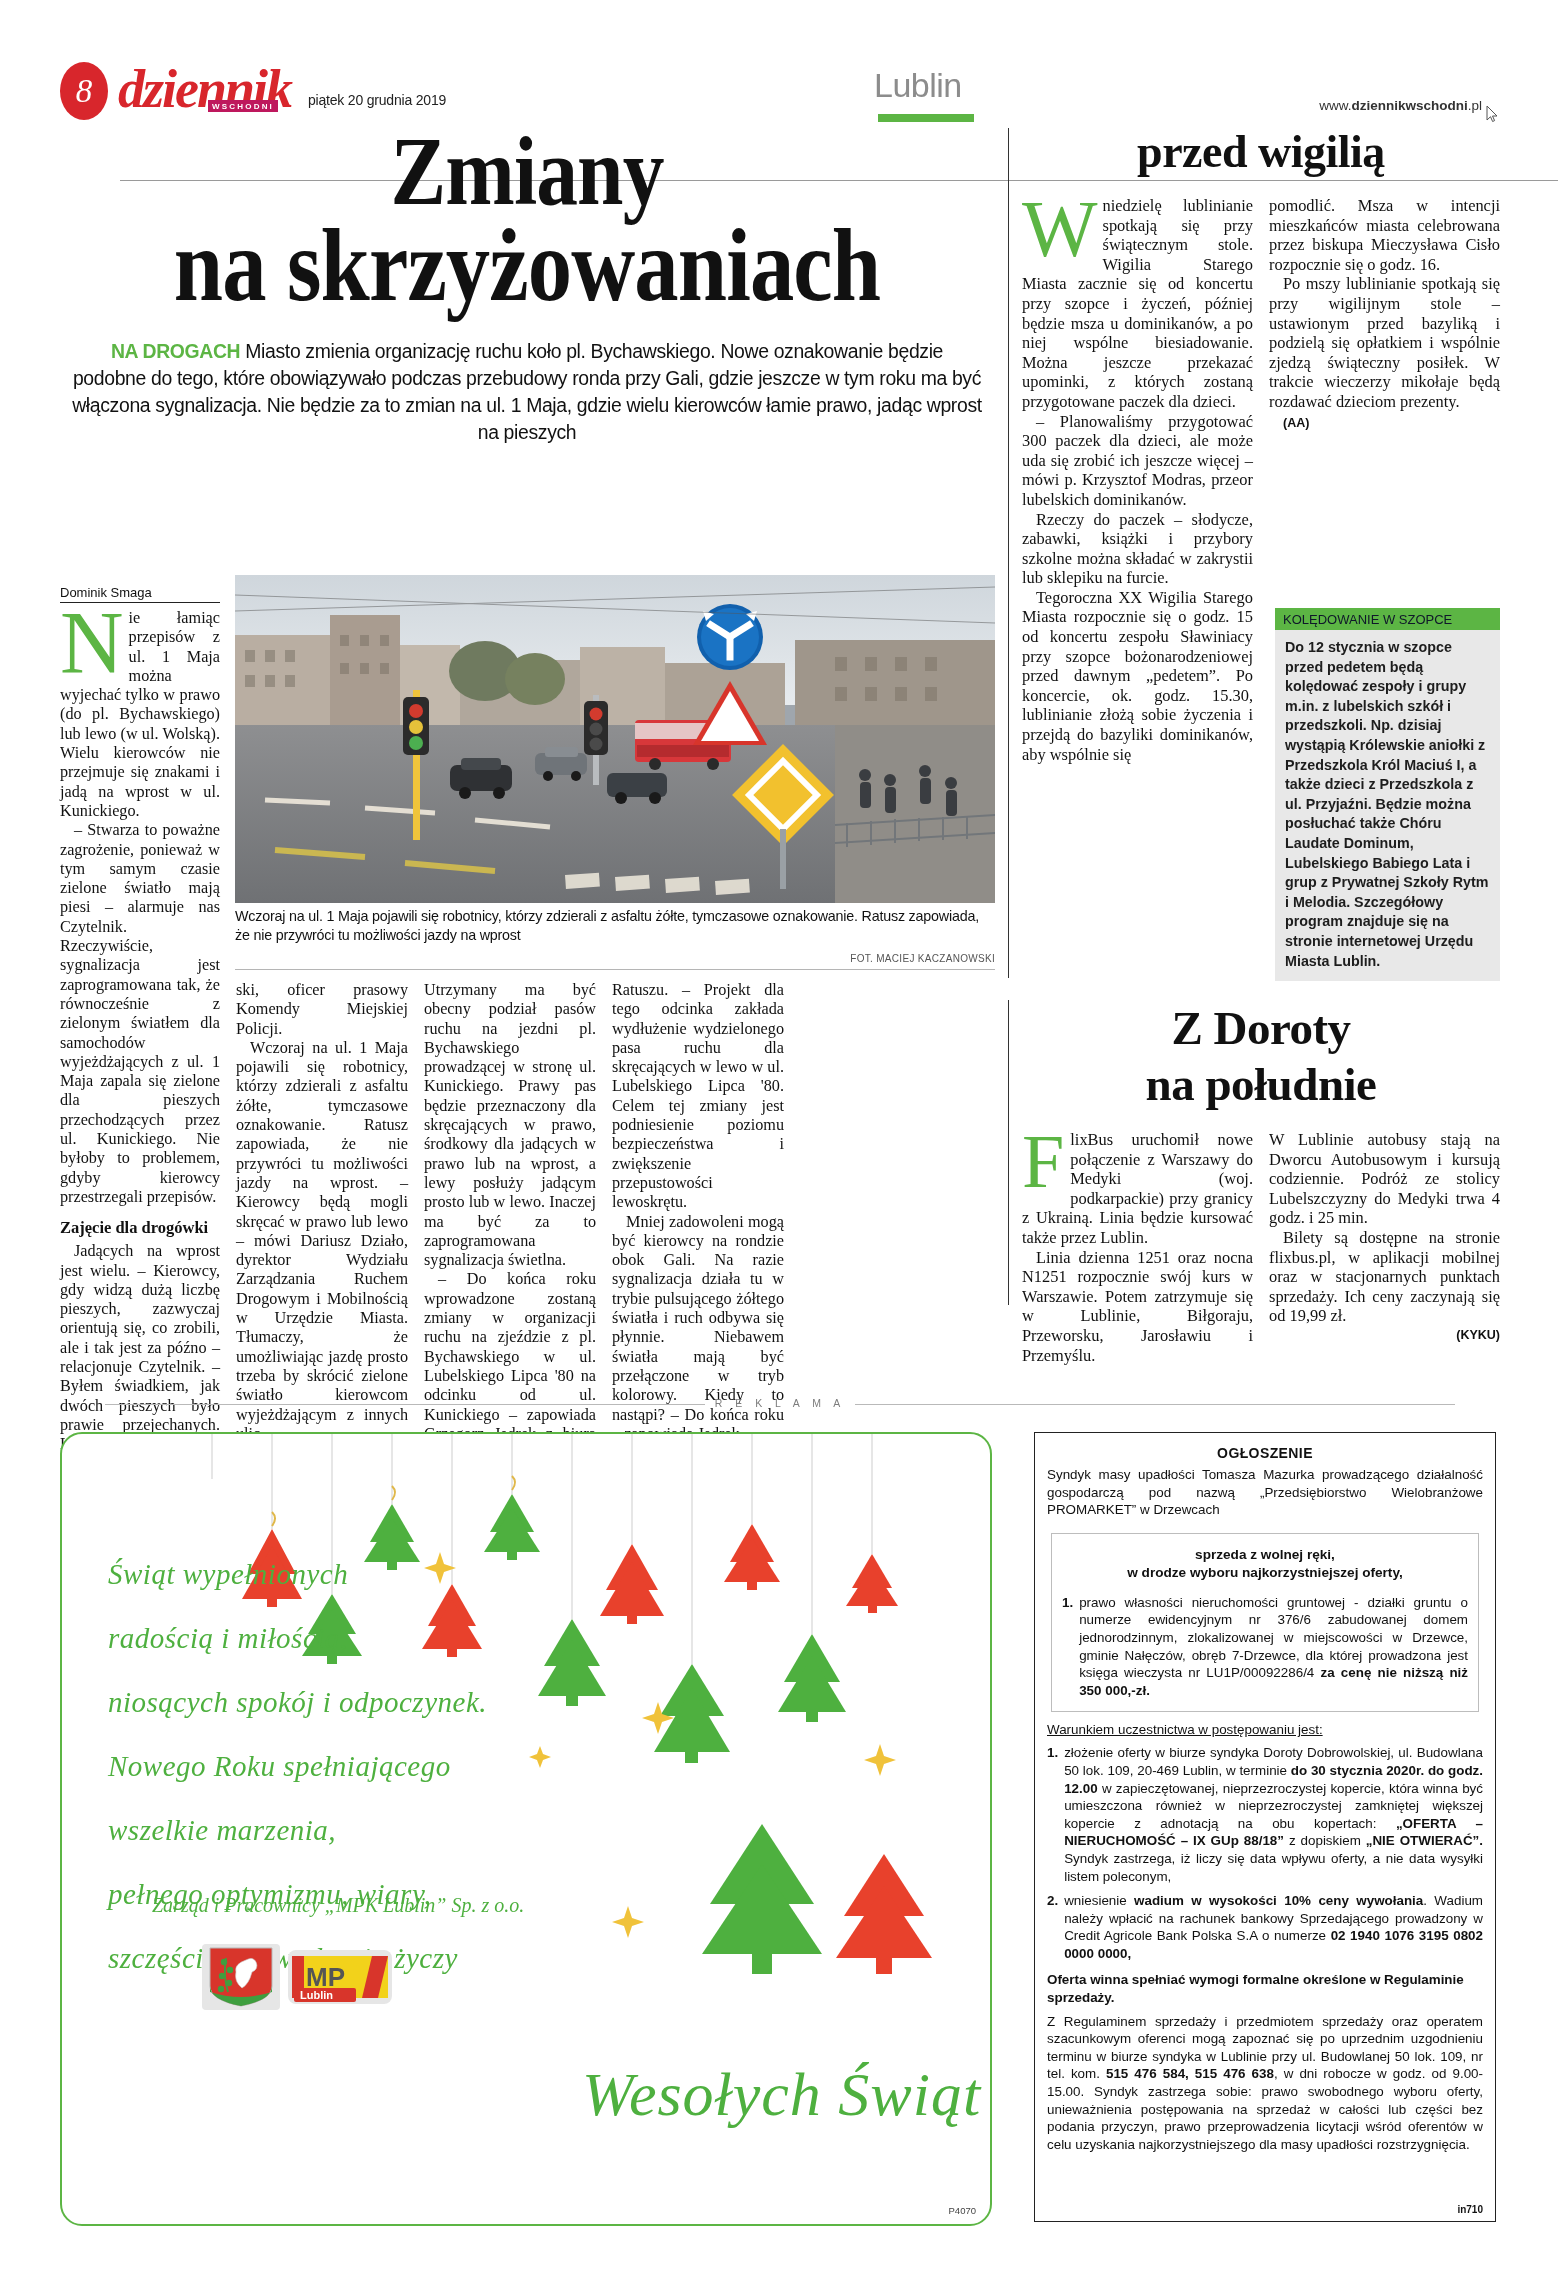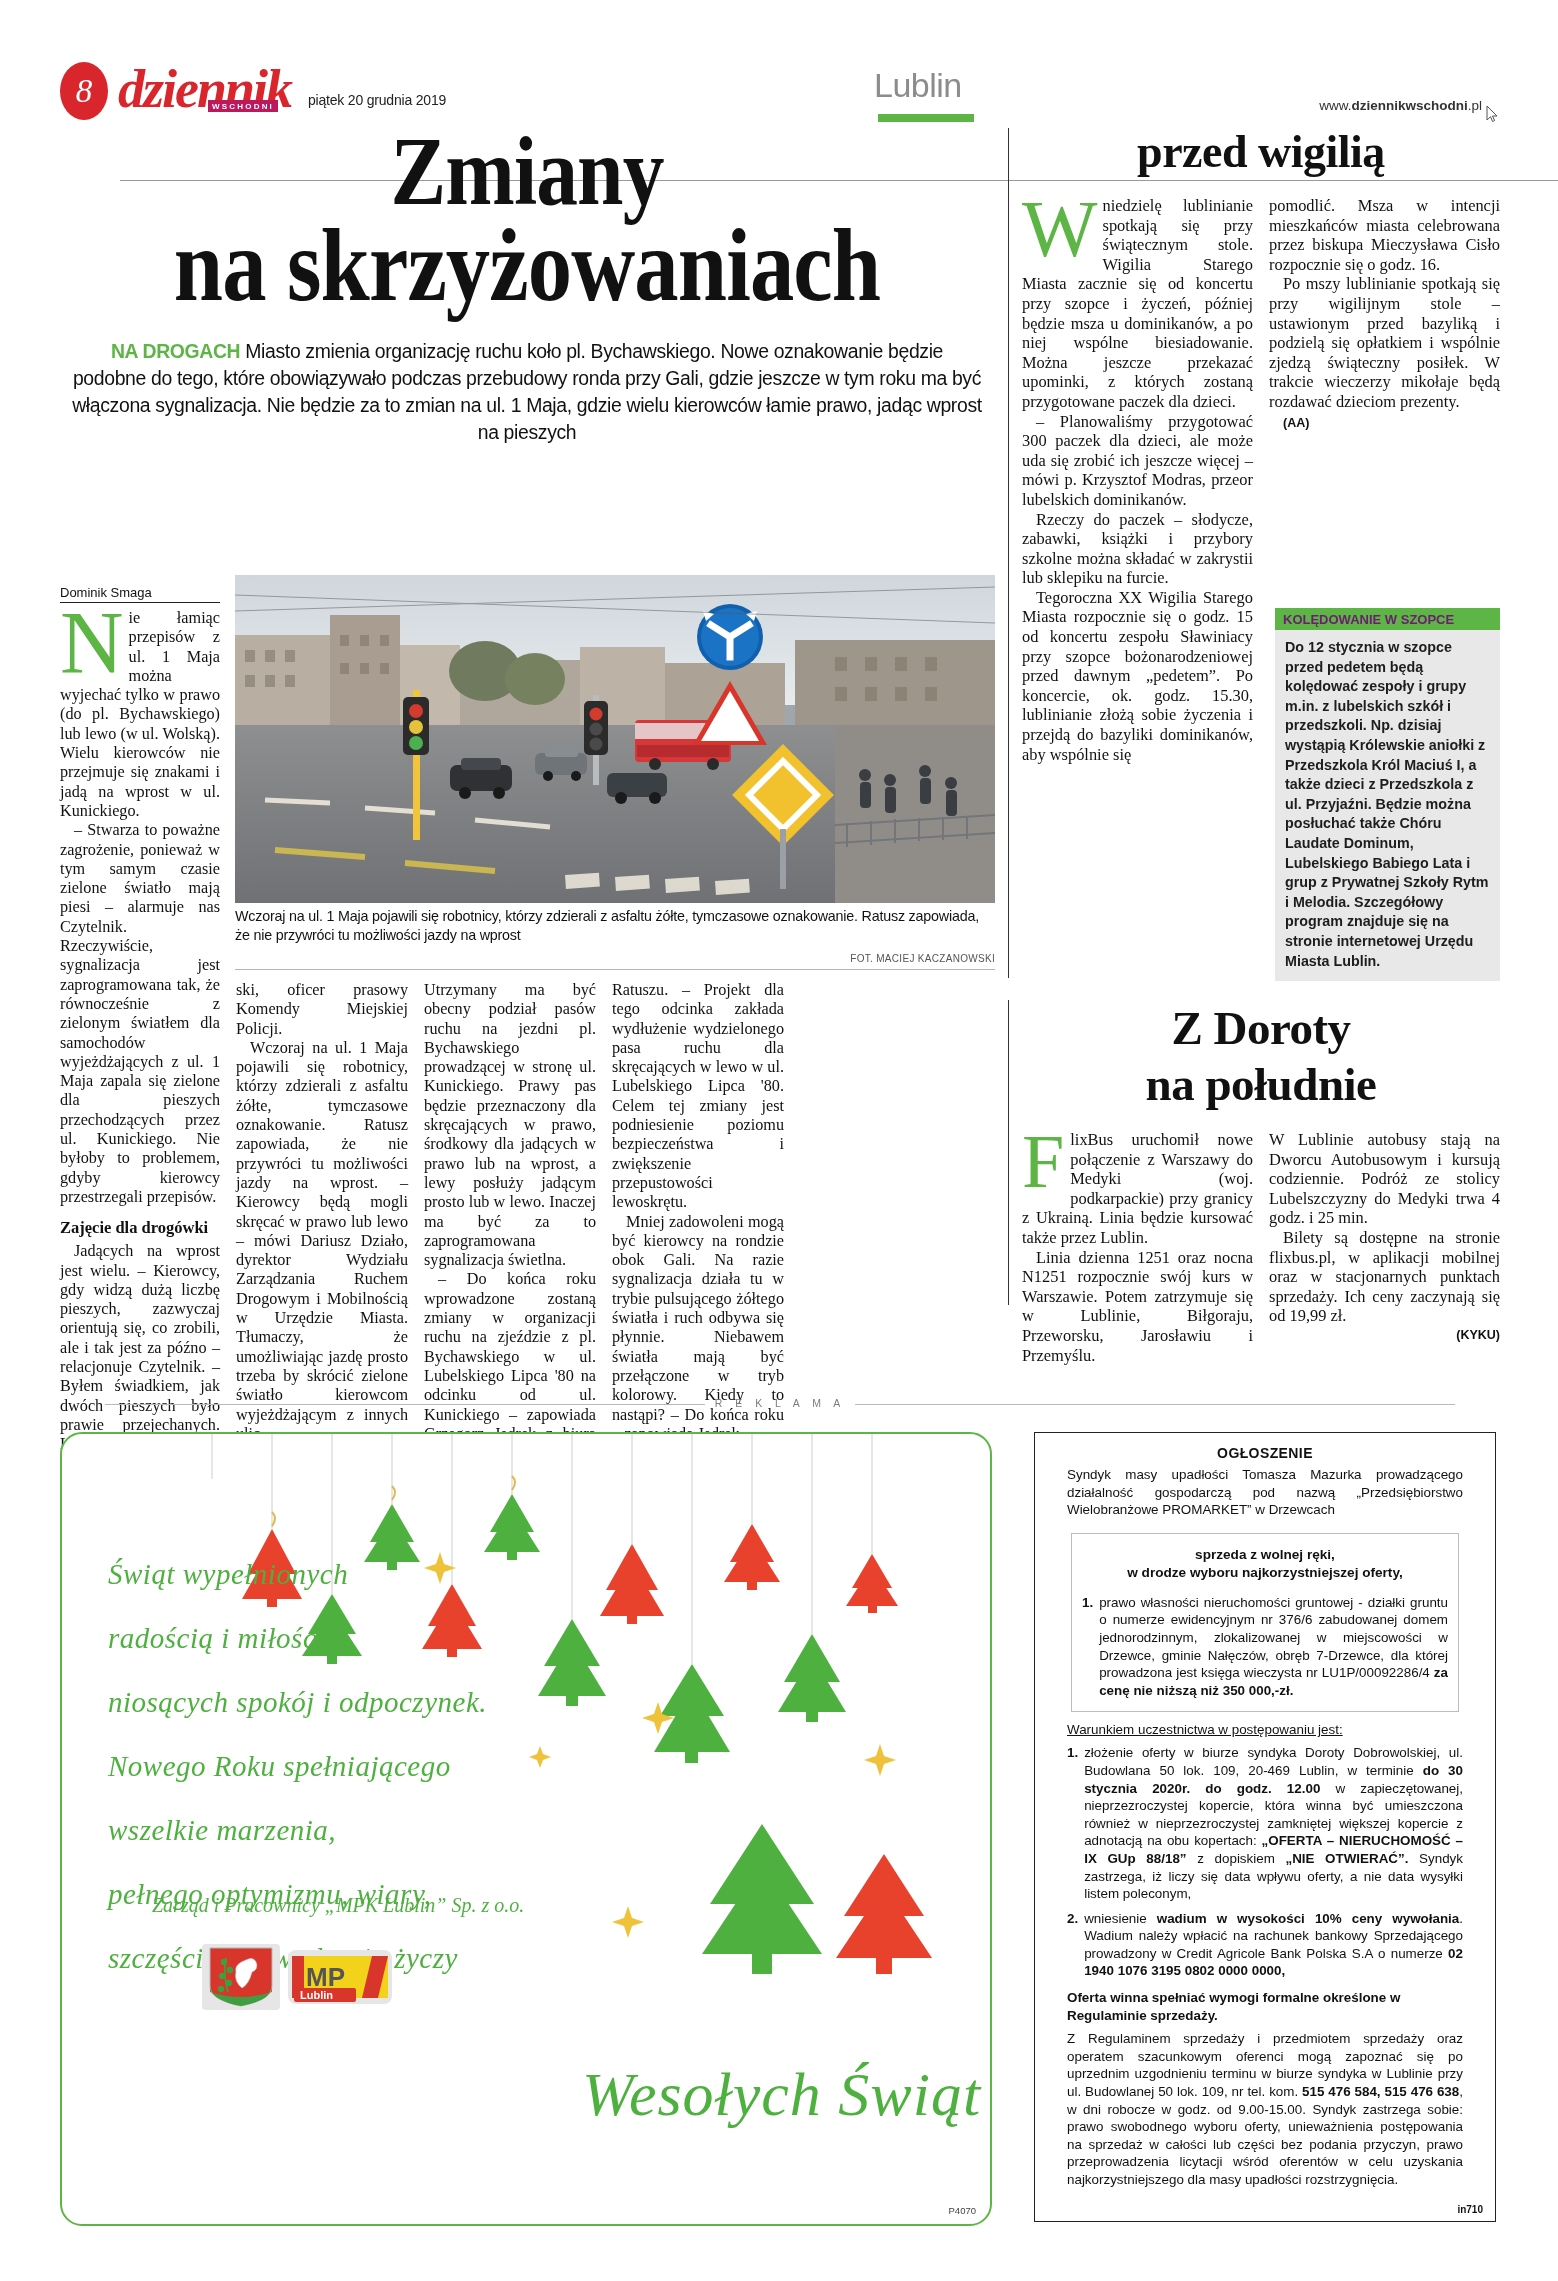--- a/index.html
+++ b/index.html
@@ -62,21 +62,21 @@
   .rail-cols{display:flex;gap:16px;margin-top:18px;}
   .rail-cols .rc{width:231px;}
   .rail-body{font-family:"Liberation Serif",serif;font-size:16.4px;line-height:19.6px;text-align:justify;color:#111;}
   .rail-body p{margin:0;text-indent:14px;}
   .rail-body p.noind{text-indent:0;}
   .dropcap-w{float:left;font-family:"Liberation Serif",serif;font-size:80px;line-height:58px;color:#5cb544;padding:4px 5px 0 0;}
   .sig{font-weight:bold;font-family:"Liberation Sans",sans-serif;font-size:12.5px;}
 
   
   .infobox{position:absolute;left:1275px;top:608px;width:225px;background:#e8e8e8;padding:0 0 10px 0;}
-  .infobox-hd{background:#5cb544;color:#701a75;font-weight:bold;font-size:13px;padding:4px 6px 3px 8px;letter-spacing:0px;}
+  .infobox-hd{background:#5cb544;color:#0f172a;font-weight:normal;font-size:13px;padding:4px 6px 3px 8px;letter-spacing:0px;}
   .infobox-tx{font-size:14.3px;line-height:19.6px;font-weight:bold;color:#1d1d1d;padding:8px 10px 0 10px;}
 
   
   .rail2{position:absolute;left:1022px;top:1000px;width:478px;}
   .rail2-hl{font-family:"Liberation Serif",serif;font-weight:bold;font-size:47px;line-height:56px;text-align:center;letter-spacing:-0.5px;}
   .dropcap-f{float:left;font-family:"Liberation Serif",serif;font-size:76px;line-height:55px;color:#5cb544;padding:4px 6px 0 0;}
   .sig-r{text-align:right;font-weight:bold;font-size:12.5px;font-family:"Liberation Sans",sans-serif;}
 
   
   .reklama{position:absolute;left:60px;top:1397px;width:1440px;text-align:center;font-size:10.5px;color:#7d7d7d;letter-spacing:5px;}
@@ -86,21 +86,21 @@
   .mpkad{position:absolute;left:60px;top:1432px;width:928px;height:790px;border:2px solid #5cb544;border-radius:22px;background:#fff;overflow:hidden;}
   .mpk-txt{position:absolute;left:46px;top:108px;width:560px;color:#4eb03f;font-family:"Liberation Serif",serif;font-style:italic;
            font-size:29px;line-height:64px;letter-spacing:0.5px;}
   .mpk-sign{position:absolute;left:90px;top:460px;color:#4eb03f;font-family:"Liberation Serif",serif;font-style:italic;font-size:20px;}
   .mpk-wesolych{position:absolute;left:520px;top:625px;color:#4eb03f;font-family:"Liberation Serif",serif;font-style:italic;font-size:62px;letter-spacing:1px;}
   .mpk-logos{position:absolute;left:140px;top:510px;width:190px;height:66px;}
   .adcode{position:absolute;right:14px;bottom:8px;font-size:9.5px;color:#444;}
 
   
   .oglbox{position:absolute;left:1034px;top:1432px;width:462px;height:790px;border:1.5px solid #222;background:#fff;
-          padding:12px 32px;box-sizing:border-box;}
+          padding:12px 12px;box-sizing:border-box;}
   .ogl-hd{text-align:center;font-weight:bold;font-size:14px;letter-spacing:0.4px;}
   .ogl-p{font-size:13.4px;line-height:17.6px;text-align:justify;margin:5px 0 0 0;}
   .ogl-inner{border:1px solid #bdbdbd;margin:14px 4px 10px 4px;padding:12px 10px 12px 10px;}
   .ogl-sprzeda{text-align:center;font-weight:bold;font-size:13.6px;line-height:18px;}
   .ogl-item{display:flex;gap:6px;margin-top:12px;font-size:13.4px;line-height:17.6px;text-align:justify;}
   .ogl-item .num{font-weight:bold;flex:0 0 auto;}
   .ogl-warunek{font-size:13.4px;text-decoration:underline;margin-top:4px;}
   .ogl-li{display:flex;gap:6px;margin-top:7px;font-size:13.4px;line-height:17.6px;text-align:justify;}
   .ogl-bold{font-weight:bold;}
   .ogl-note{font-size:13.4px;line-height:17.6px;font-weight:bold;margin-top:9px;}

